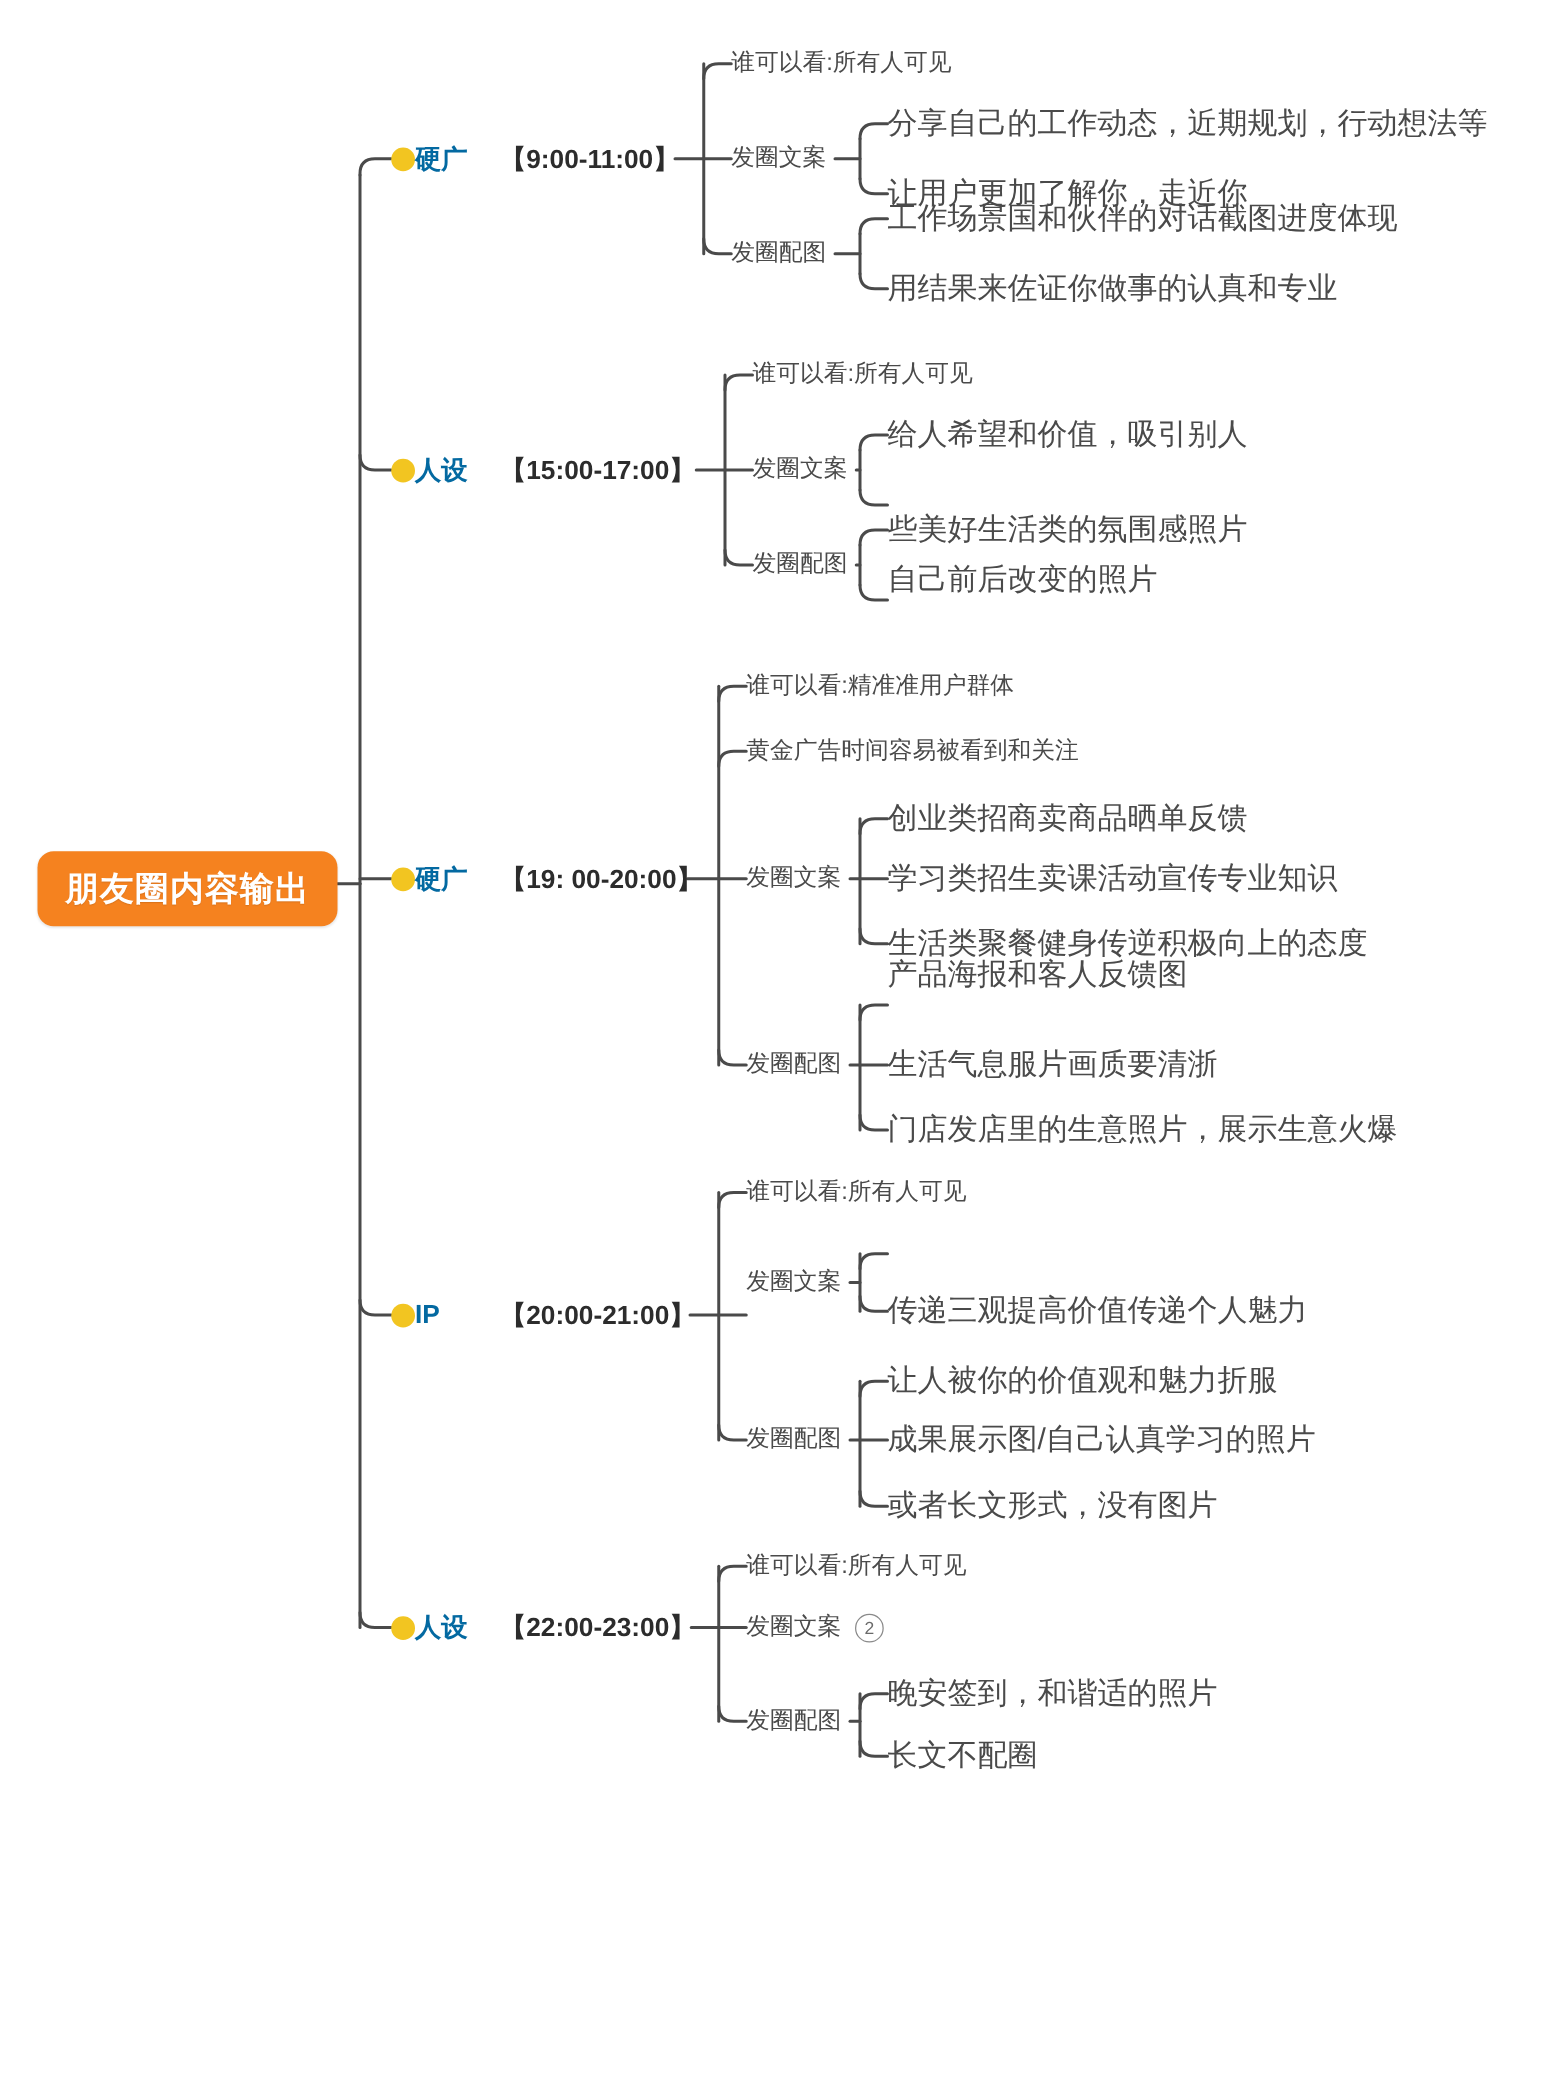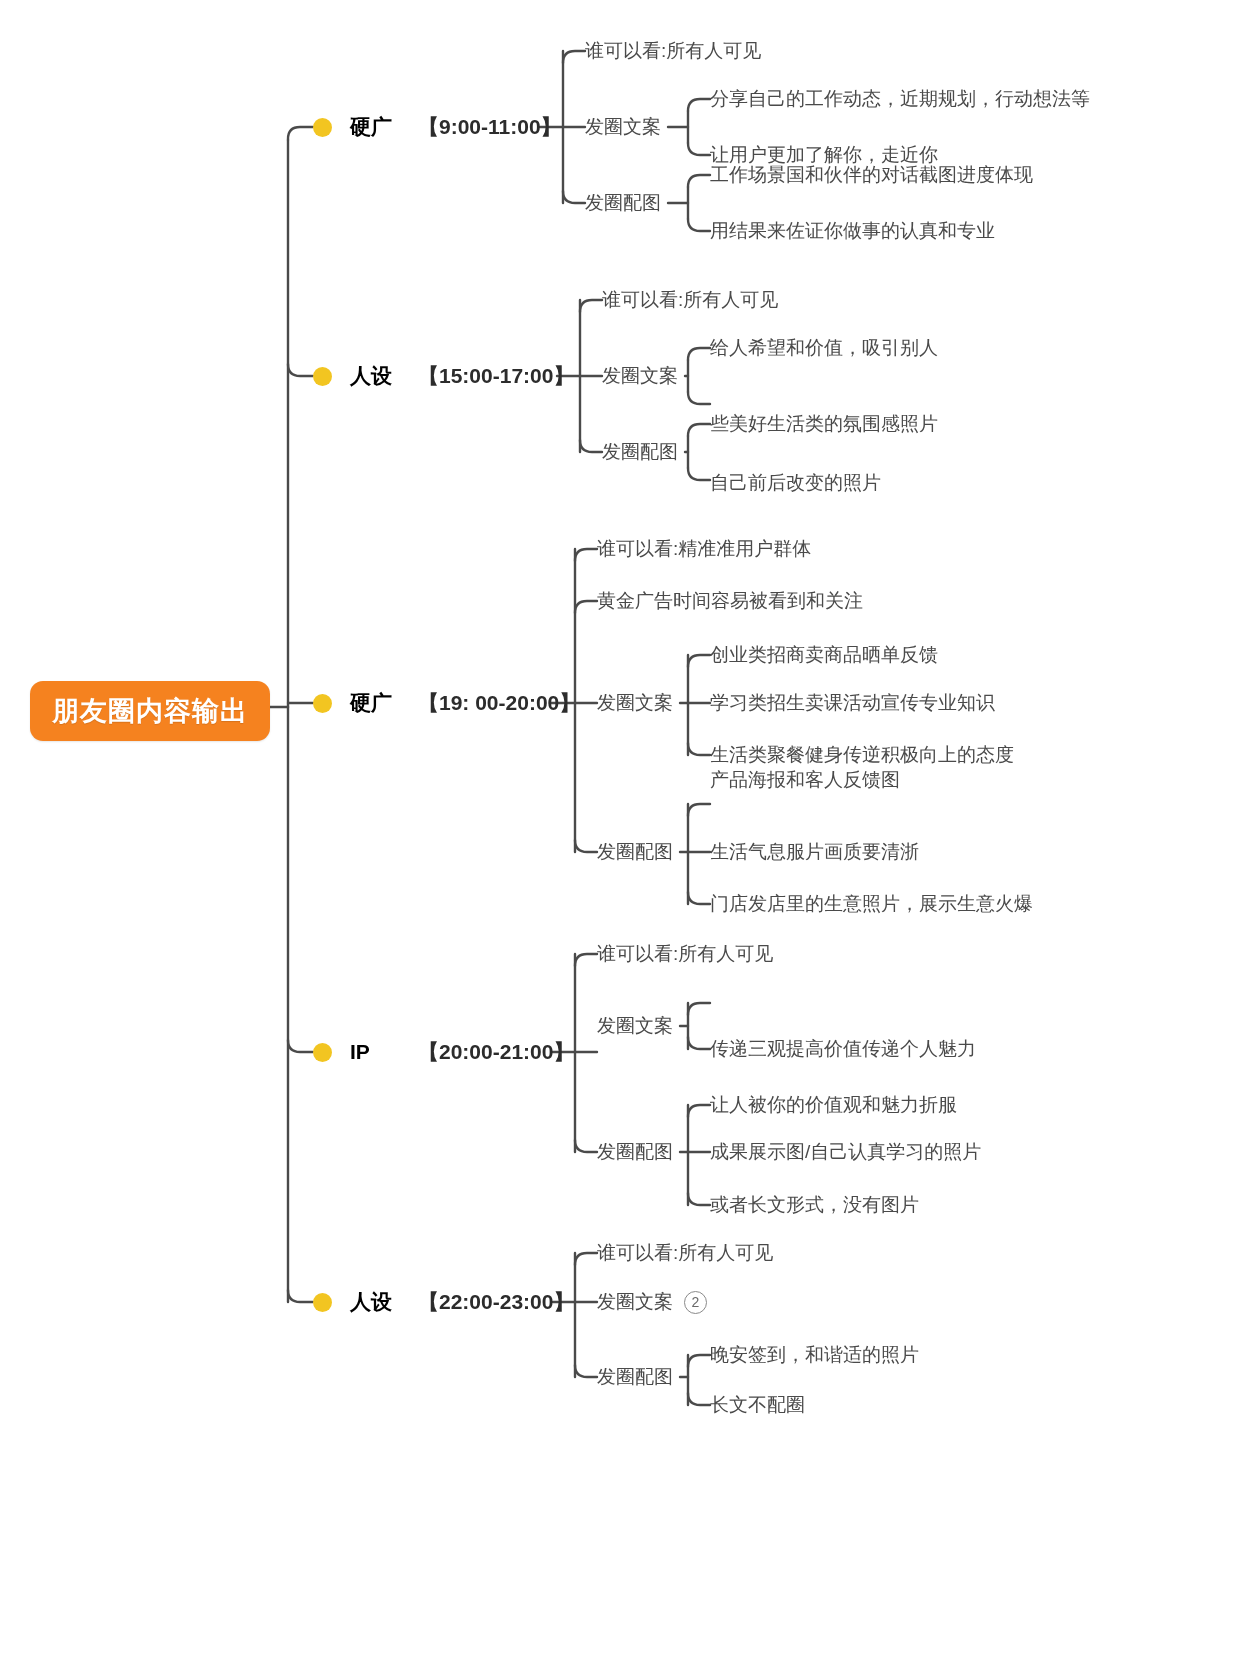--- a/index.html
+++ b/index.html
@@ -63,22 +63,21 @@
     width: 19px;
     height: 19px;
     border-radius: 50%;
     background: #F2C521;
     display: inline-block;
     flex: 0 0 auto;
   }
   .branch-head .cat {
     font-size: 21px;
     font-weight: bold;
-    color: #000000;
-    margin-left: 18px;
+    color: #0369a1;
     display: inline-block;
     width: 64px;
   }
   .branch-head .time {
     font-size: 21px;
     font-weight: bold;
     color: #2c2c2c;
     margin-left: 4px;
   }
   
@@ -88,21 +87,21 @@
     color: #4a4a4a;
     white-space: nowrap;
     height: 24px;
     line-height: 24px;
     display: flex;
     align-items: center;
   }
   
   .node3 {
     position: absolute;
-    font-size: 19px;
+    font-size: 24px;
     color: #4a4a4a;
     white-space: nowrap;
     height: 24px;
     line-height: 24px;
   }
   
   .count-badge {
     display: inline-flex;
     align-items: center;
     justify-content: center;
@@ -238,21 +237,21 @@
   <div class="branch-head" style="left:313px; top:362px;">
     <span class="dot"></span>
     <span class="cat">人设</span>
     <span class="time">【15:00-17:00】</span>
   </div>
   <div class="node2" style="left:602px; top:288px;">谁可以看:所有人可见</div>
   <div class="node2" style="left:602px; top:364px;">发圈文案</div>
   <div class="node2" style="left:602px; top:440px;">发圈配图</div>
   <div class="node3" style="left:710px; top:336px;">给人希望和价值，吸引别人</div>
   <div class="node3" style="left:710px; top:412px;">些美好生活类的氛围感照片</div>
-  <div class="node3" style="left:710px; top:472px;font-family:Liberation Mono, monospace;">自己前后改变的照片</div>
+  <div class="node3" style="left:710px; top:452px;">自己前后改变的照片</div>
 
   <div class="branch-head" style="left:313px; top:689px;">
     <span class="dot"></span>
     <span class="cat">硬广</span>
     <span class="time">【19: 00-20:00】</span>
   </div>
   <div class="node2" style="left:597px; top:537px;">谁可以看:精准准用户群体</div>
   <div class="node2" style="left:597px; top:589px;">黄金广告时间容易被看到和关注</div>
   <div class="node2" style="left:597px; top:691px;">发圈文案</div>
   <div class="node2" style="left:597px; top:840px;">发圈配图</div>

